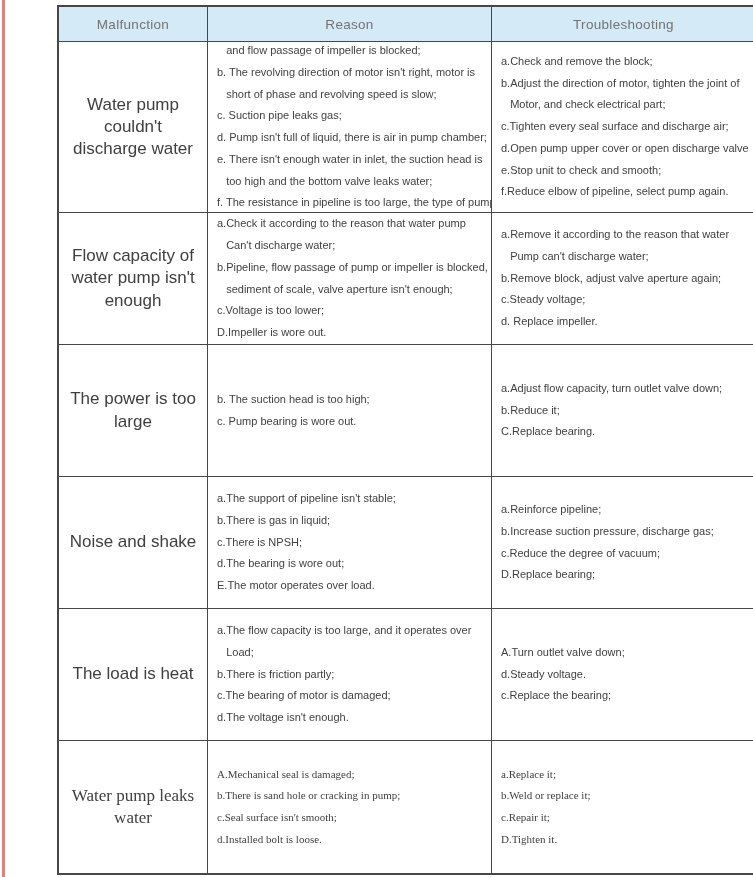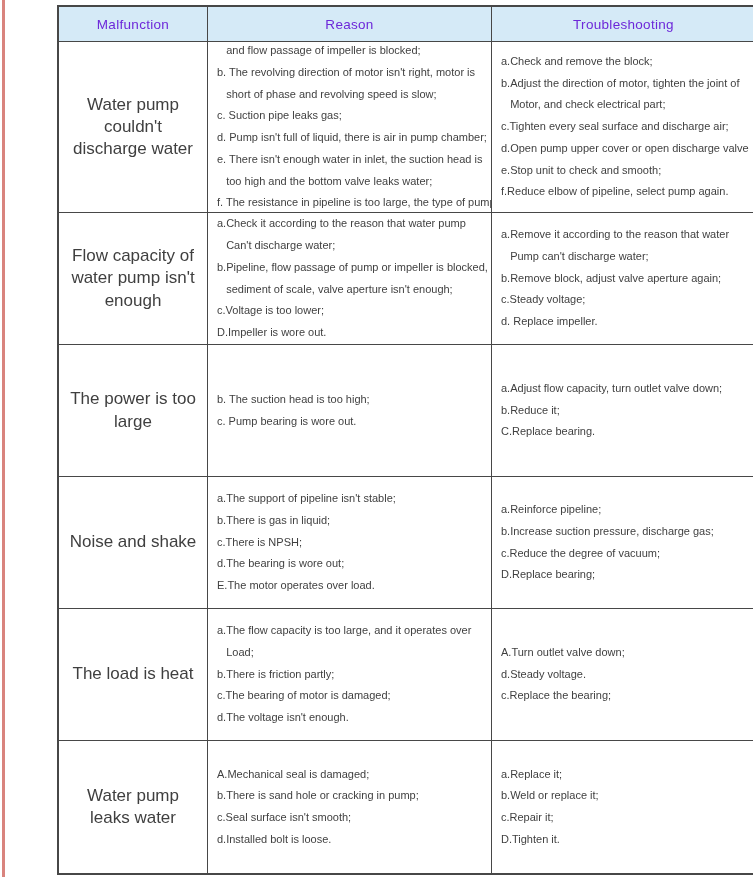--- a/index.html
+++ b/index.html
@@ -36,29 +36,29 @@
     box-sizing: border-box;
     background: #ffffff;
   }
   .cell {
     border-right: 1.5px solid #474747;
     border-bottom: 1.5px solid #474747;
     box-sizing: border-box;
     overflow: hidden;
   }
   .cell.last-col { border-right: none; }
-  .cell.last-row { border-bottom: none; }
+  .cell.last-row { border-bottom: none; font-family: Liberation Serif, serif; }
   .header-cell {
     background: #d5eaf7;
     display: flex;
     align-items: center;
     justify-content: center;
     font-size: 13.5px;
     letter-spacing: 0.3px;
-    color: #6d28d9;
+    color: #737373;
   }
   .malfunction-cell {
     display: flex;
     align-items: center;
     justify-content: center;
     text-align: center;
     font-size: 17px;
     padding: 0 8px;
     line-height: 1.3;
   }

